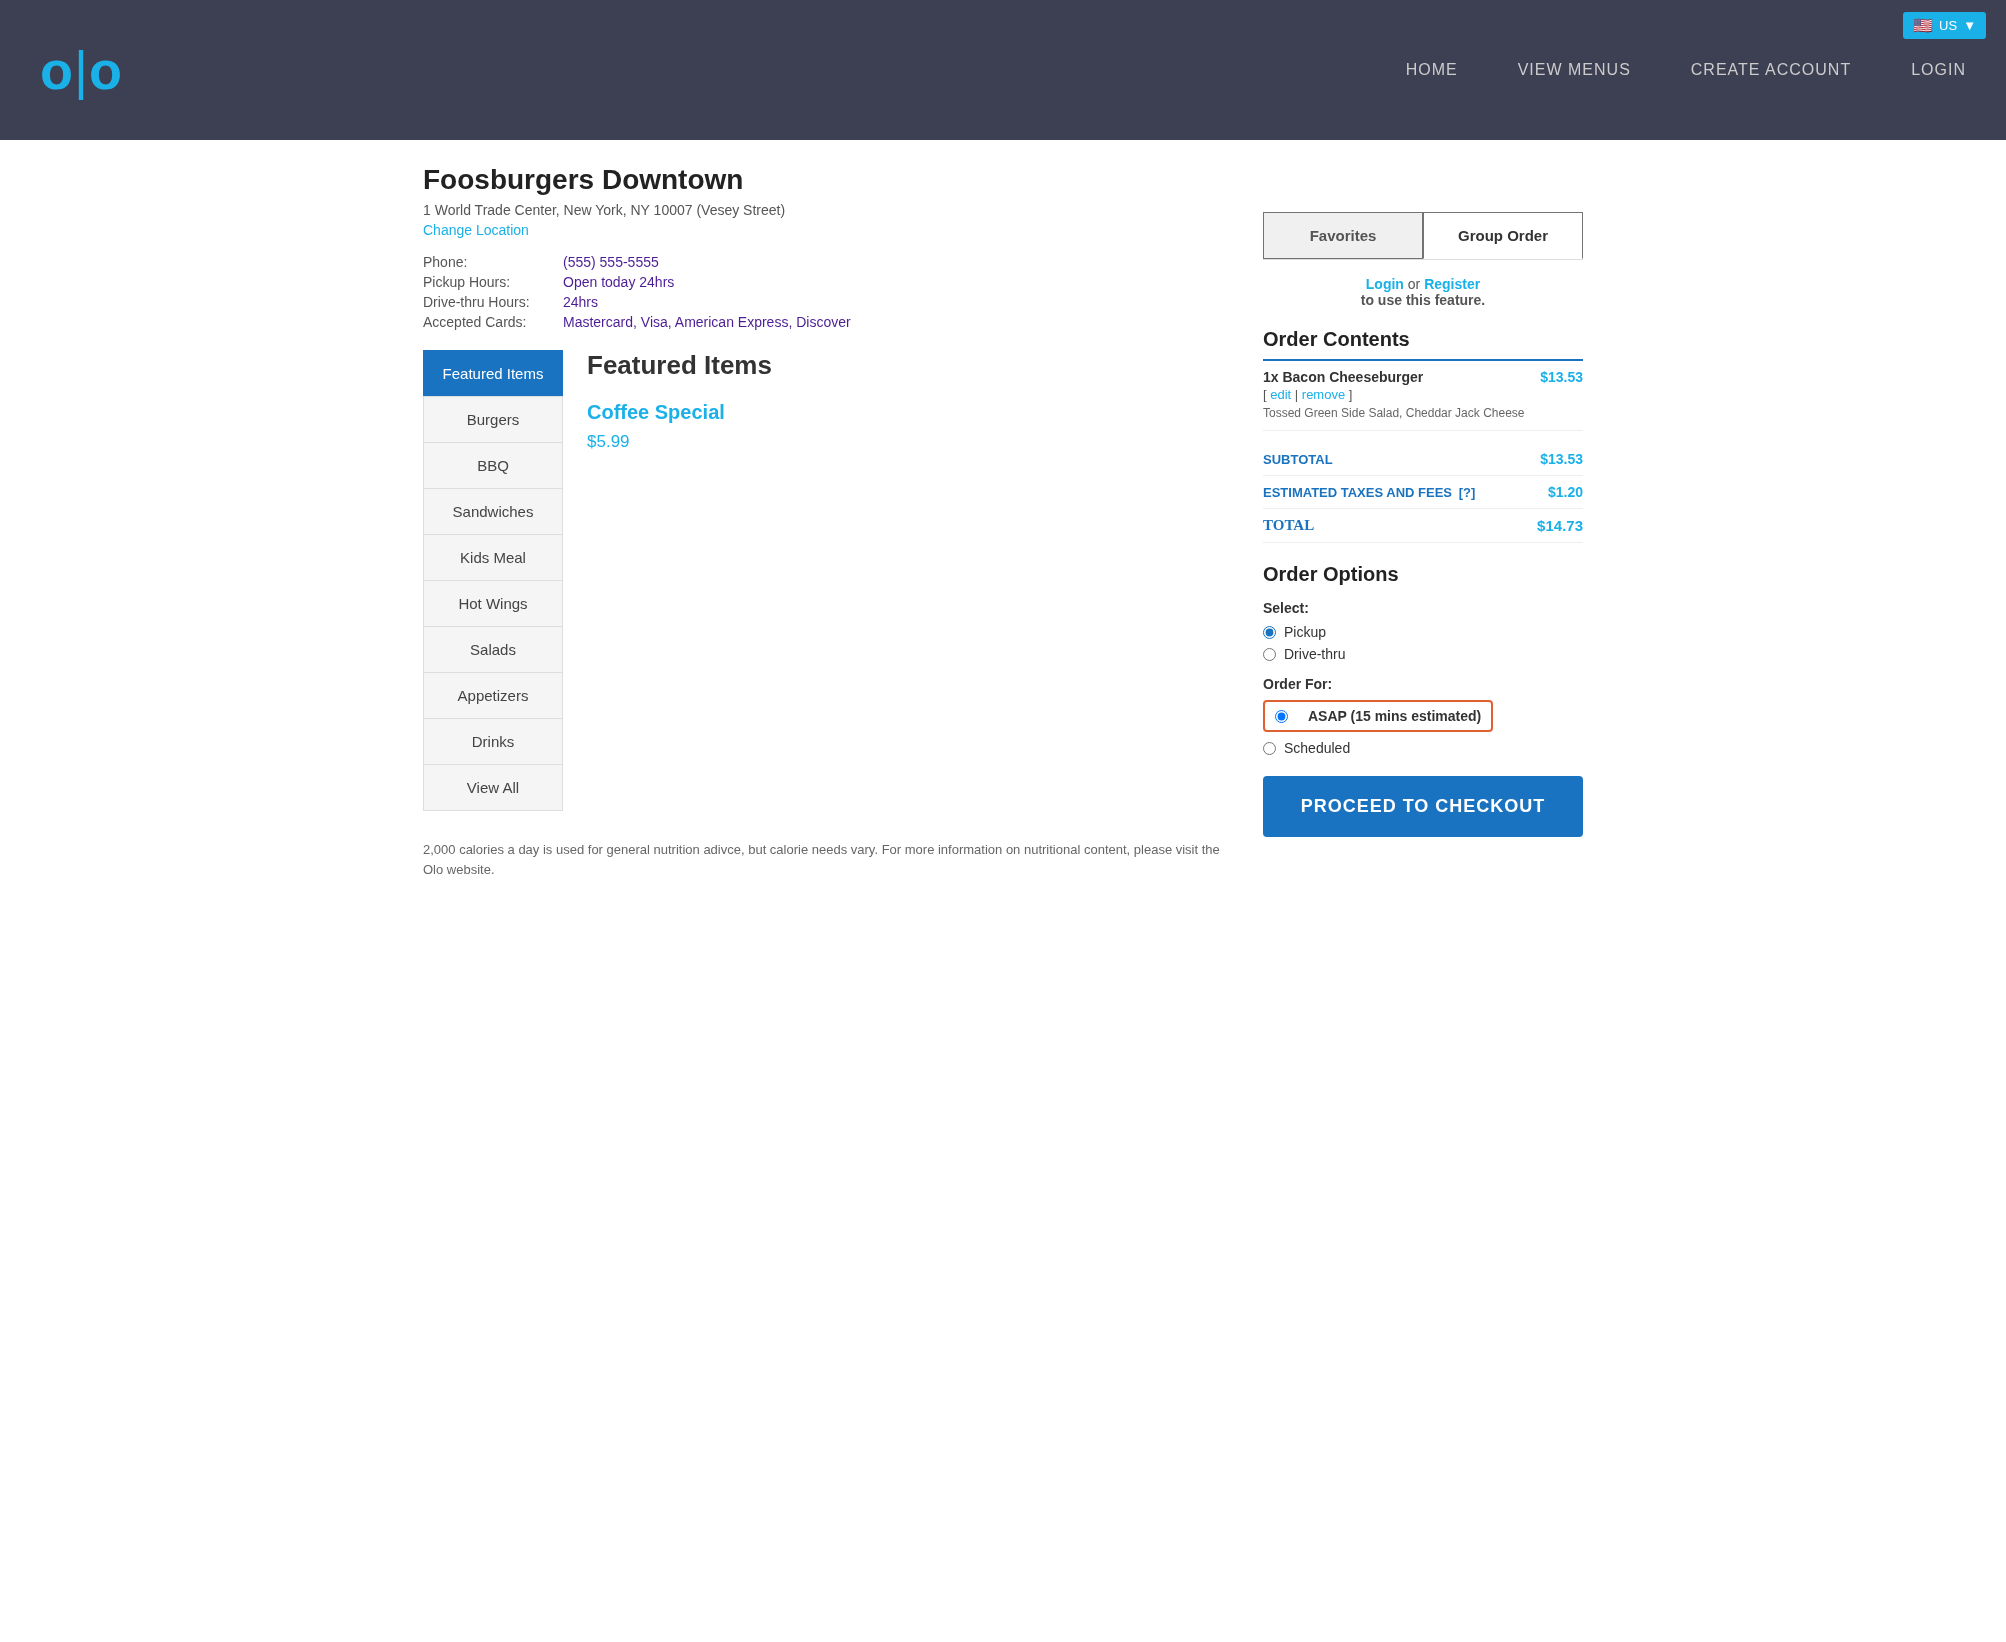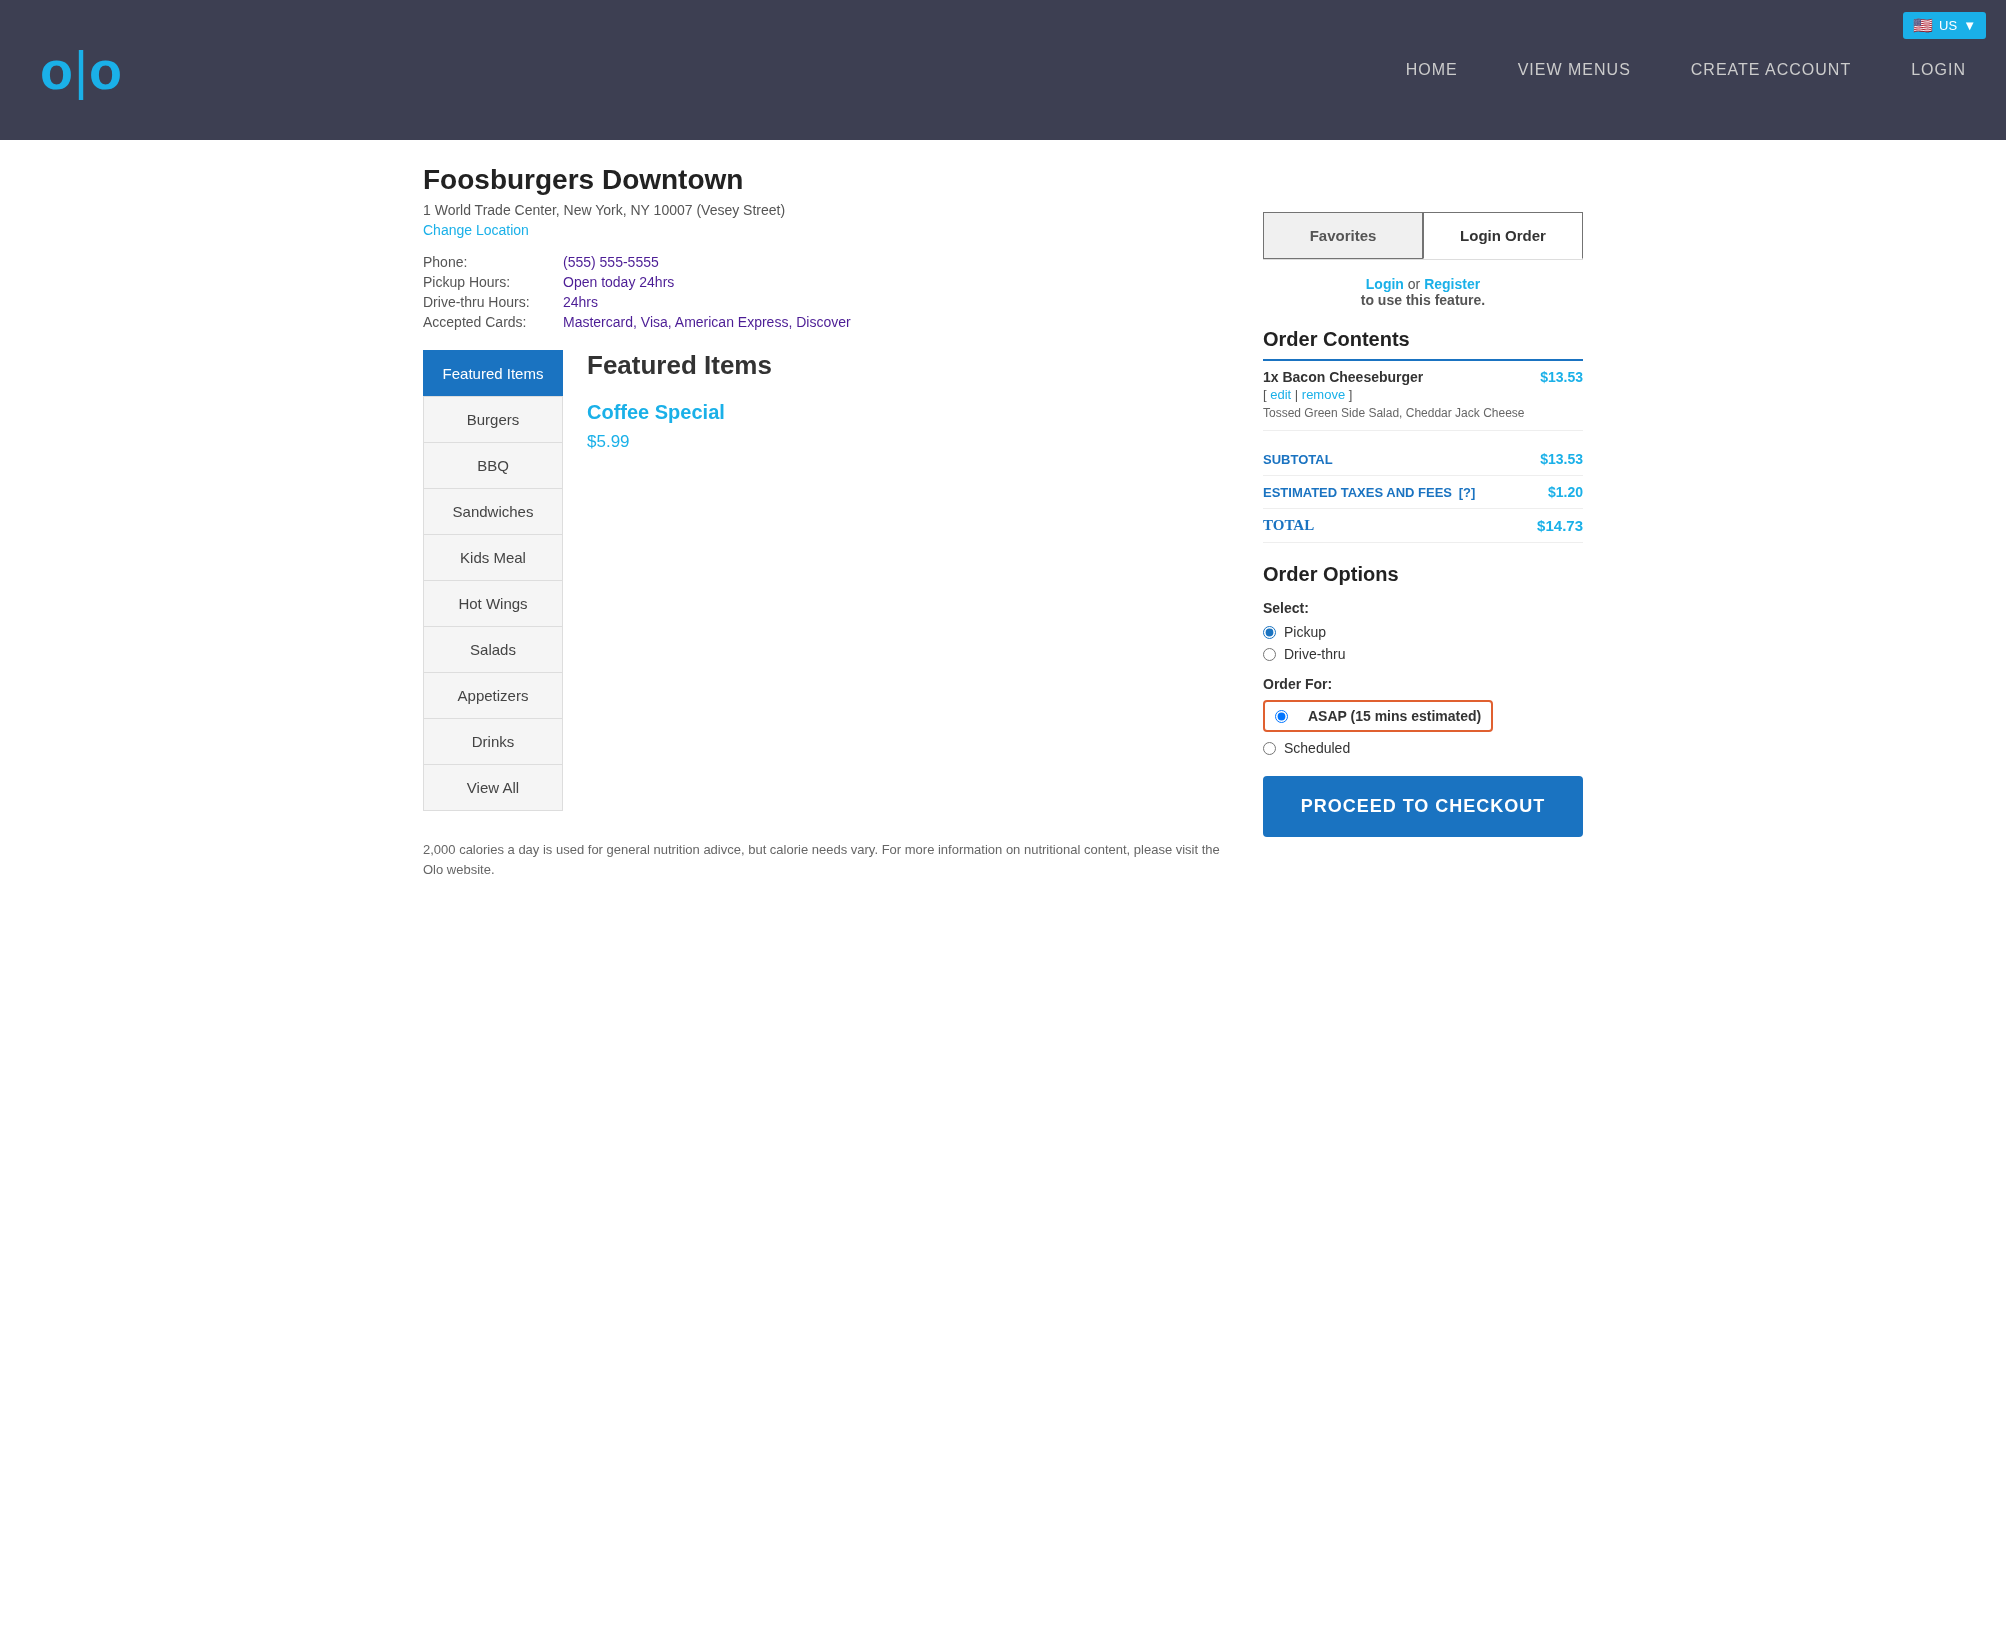--- a/index.html
+++ b/index.html
@@ -384,21 +384,21 @@
       </div>
     </div>
 
     <p class="calorie-note">2,000 calories a day is used for general nutrition adivce, but calorie needs vary. For more information on nutritional content, please visit the Olo website.</p>
   </div>
 
   <aside class="right-sidebar">
 
     <div class="tabs">
       <div class="tab">Favorites</div>
-      <div class="tab active">Login Order</div>
+      <div class="tab active">Group Order</div>
     </div>
 
     <div class="login-register-text">
       <a href="#">Login</a>
       <span> or </span>
       <a href="#">Register</a>
       <br>
       <strong>to use this feature.</strong>
     </div>
 

